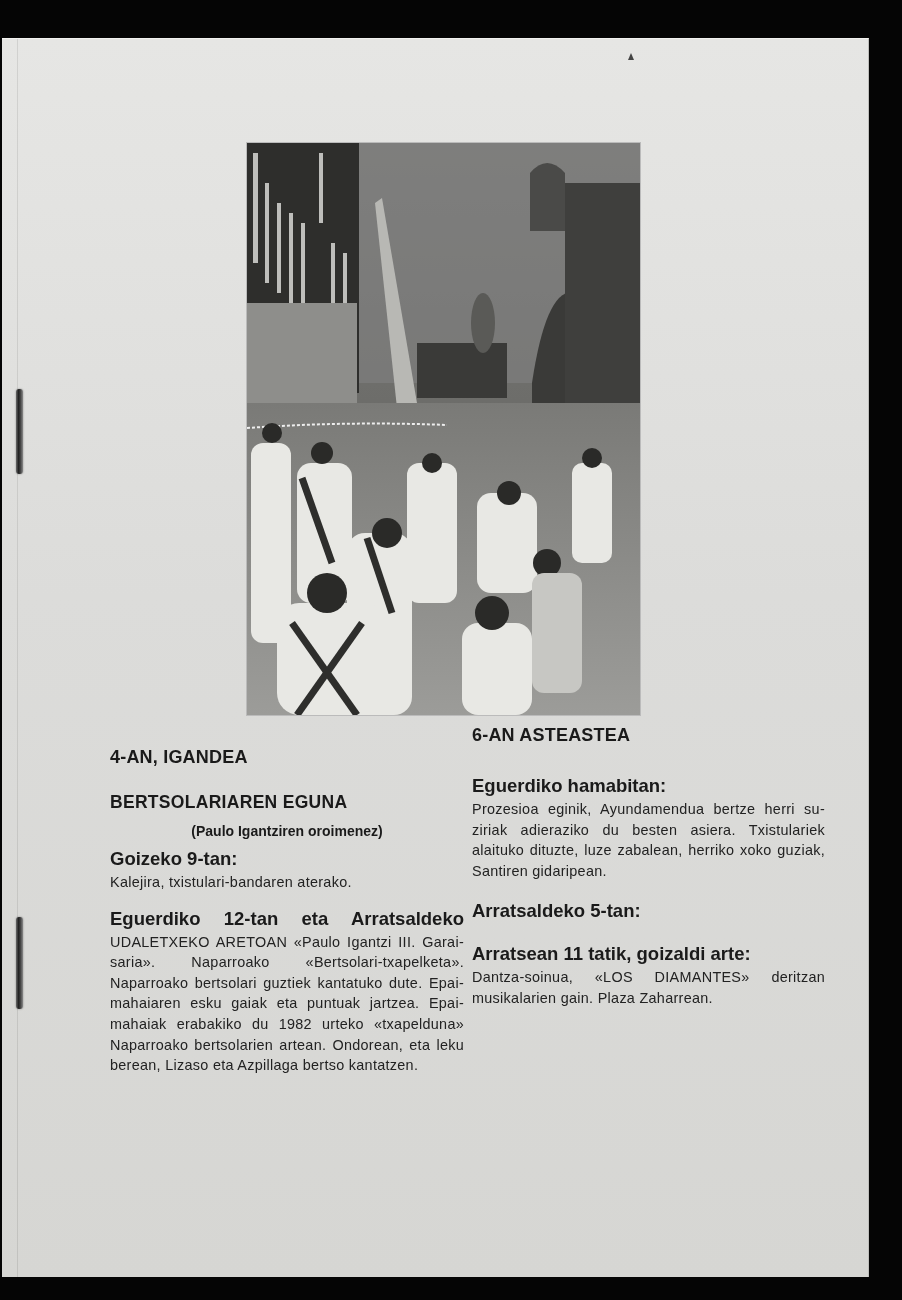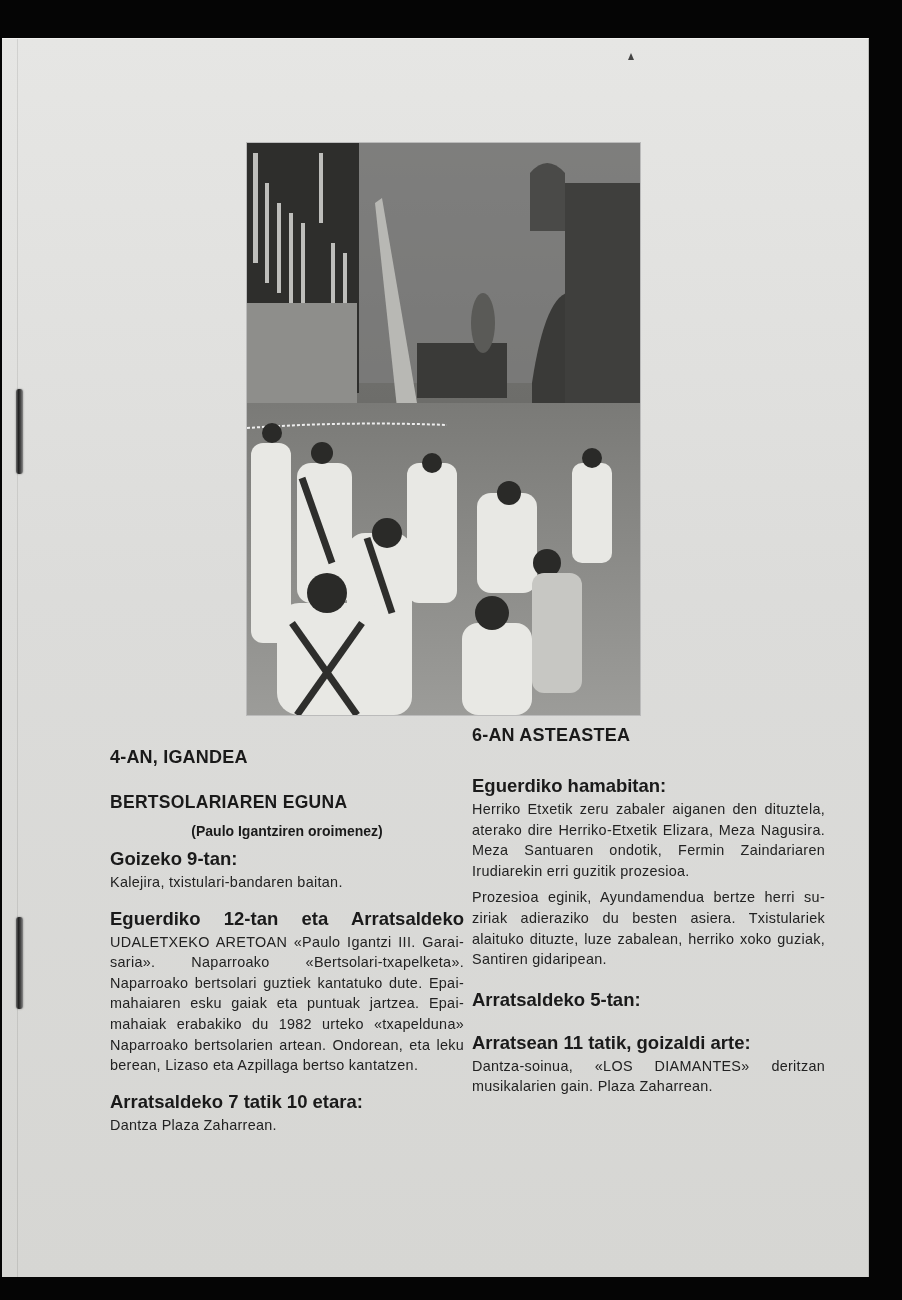--- a/index.html
+++ b/index.html
@@ -164,43 +164,38 @@
   <div class="col left">
     <h2 class="day-heading">4-AN, IGANDEA</h2>
     <div style="height:24px"></div>
     <h3 class="center-title">BERTSOLARIAREN EGUNA</h3>
     <div style="height:10px"></div>
     <h3 class="center-sub">(Paulo Igantziren oroimenez)</h3>
     <div style="height:6px"></div>
 
     <div>
       <p class="slot-heading">Goizeko 9-tan:</p>
-      <p class="body-text">Kalejira, txistulari-bandaren baitan.</p>
+      <p class="body-text">Kalejira, txistulari-bandaren aterako.</p>
     </div>
     <div style="height:12px"></div>
 
     <div>
       <p class="slot-heading justify-line">Eguerdiko 12-tan eta Arratsaldeko</p>
       <p class="body-text" style="hyphens:auto">UDALETXEKO ARETOAN «Paulo Igantzi III. Garai-saria». Naparroako «Bertsolari-txapelketa». Naparroako bertsolari guztiek kantatuko dute. Epai-mahaiaren esku gaiak eta puntuak jartzea. Epai-mahaiak erabakiko du 1982 urteko «txapelduna» Naparroako bertsolarien artean. Ondorean, eta leku berean, Lizaso eta Azpillaga bertso kantatzen.</p>
     </div>
     <div style="height:12px"></div>
 
-    <div>
-      <p class="slot-heading">Arratsaldeko 7 tatik 10 etara:</p>
-      <p class="body-text">Dantza Plaza Zaharrean.</p>
-    </div>
   </div>
 
   <div class="col right">
     <h2 class="day-heading">6-AN ASTEASTEA</h2>
     <div style="height:26px"></div>
 
     <div>
       <p class="slot-heading">Eguerdiko hamabitan:</p>
-      <p class="body-text" style="margin-bottom:6px">Herriko Etxetik zeru zabaler aiganen den dituztela, aterako dire Herriko-Etxetik Elizara, Meza Nagusira. Meza Santuaren ondotik, Fermin Zaindariaren Irudiarekin erri guzitik prozesioa.</p>
       <p class="body-text">Prozesioa eginik, Ayundamendua bertze herri su-ziriak adieraziko du besten asiera. Txistulariek alaituko dituzte, luze zabalean, herriko xoko guziak, Santiren gidaripean.</p>
     </div>
     <div style="height:16px"></div>
 
     <div>
       <p class="slot-heading">Arratsaldeko 5-tan:</p>
     </div>
     <div style="height:16px"></div>
 
     <div>

